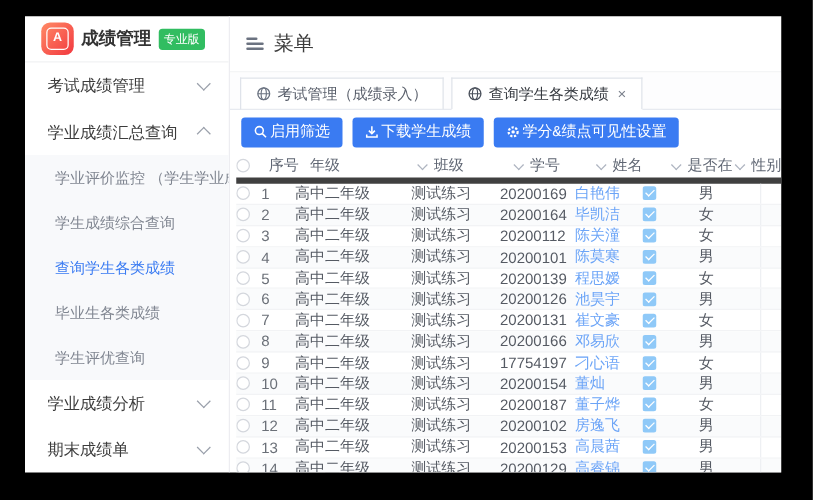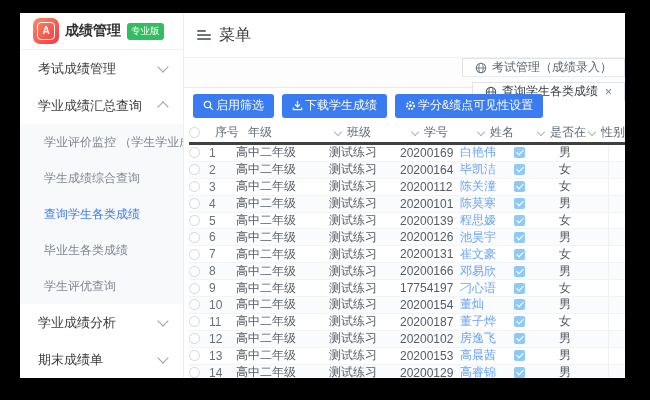--- a/index.html
+++ b/index.html
@@ -31,37 +31,37 @@
   .main{flex:1;display:flex;flex-direction:column;overflow:hidden;}
   .topbar{height:44px;min-height:44px;display:flex;align-items:center;gap:8px;padding-left:13px;border-bottom:1px solid #f1f2f4;}
   .hamburger{display:flex;flex-direction:column;gap:2.5px;width:14px;cursor:pointer;}
   .hamburger i{display:block;height:1.6px;background:#6b7280;border-radius:1px;}
   .hamburger i:nth-child(1){width:9px;}
   .hamburger i:nth-child(2){width:14px;}
   .hamburger i:nth-child(3){width:14px;}
   .menu-label{font-size:16px;color:#3c3c3c;}
 
   .tabbar{height:29px;min-height:29px;display:flex;align-items:flex-end;gap:6px;padding-left:8px;
-          border-bottom:1px solid #e7eaf0;background:#fdfdfe;flex-direction:column;}
+          border-bottom:1px solid #e7eaf0;background:#fdfdfe;}
   .tab{height:24px;display:flex;align-items:center;gap:5px;padding:0 12px;background:#fff;
        border:1px solid #dfe3ea;border-bottom:none;font-size:12px;color:#595f6b;cursor:pointer;
        margin-bottom:-1px;border-bottom:1px solid #e7eaf0;white-space:nowrap;}
   .tab.active{color:#35393f;border-bottom:1px solid #fff;}
   .tab .close{margin-left:2px;color:#7b818c;font-size:12px;line-height:1;cursor:pointer;}
   .globe{flex:none;}
 
   .toolbar{height:35px;min-height:35px;display:flex;align-items:center;gap:8px;padding-left:9px;}
   .btn{height:24px;display:flex;align-items:center;gap:2px;padding:0 10px;background:#3a7bf2;color:#fff;
        border:none;border-radius:3px;font-size:12px;cursor:pointer;white-space:nowrap;
        font-family:Liberation Mono, monospace;}
 
   
   .table{flex:1;overflow:hidden;padding-left:5px;font-size:12px;color:#555a63;}
   .thead,.tr{display:flex;align-items:center;}
-  .thead{height:19px;border-bottom:3px solid #404040;color:#5f6673;text-align:center;}
+  .thead{height:19px;border-bottom:5px solid #404040;color:#5f6673;text-align:center;}
   .tr{height:15.9px;border-bottom:1px solid #f2f3f5;}
   .tr.alt{background:#fafbfc;}
   .td,.th{display:flex;align-items:center;overflow:hidden;white-space:nowrap;height:100%;}
   .th{justify-content:space-between;padding-right:6px;}
   .col-sel{width:20px;min-width:20px;justify-content:flex-start;}
   .col-idx{width:27px;min-width:27px;}
   .col-grade{width:93px;min-width:93px;}
   .col-class{width:71px;min-width:71px;}
   .col-sid{width:60px;min-width:60px;}
   .col-name{width:54px;min-width:54px;}

